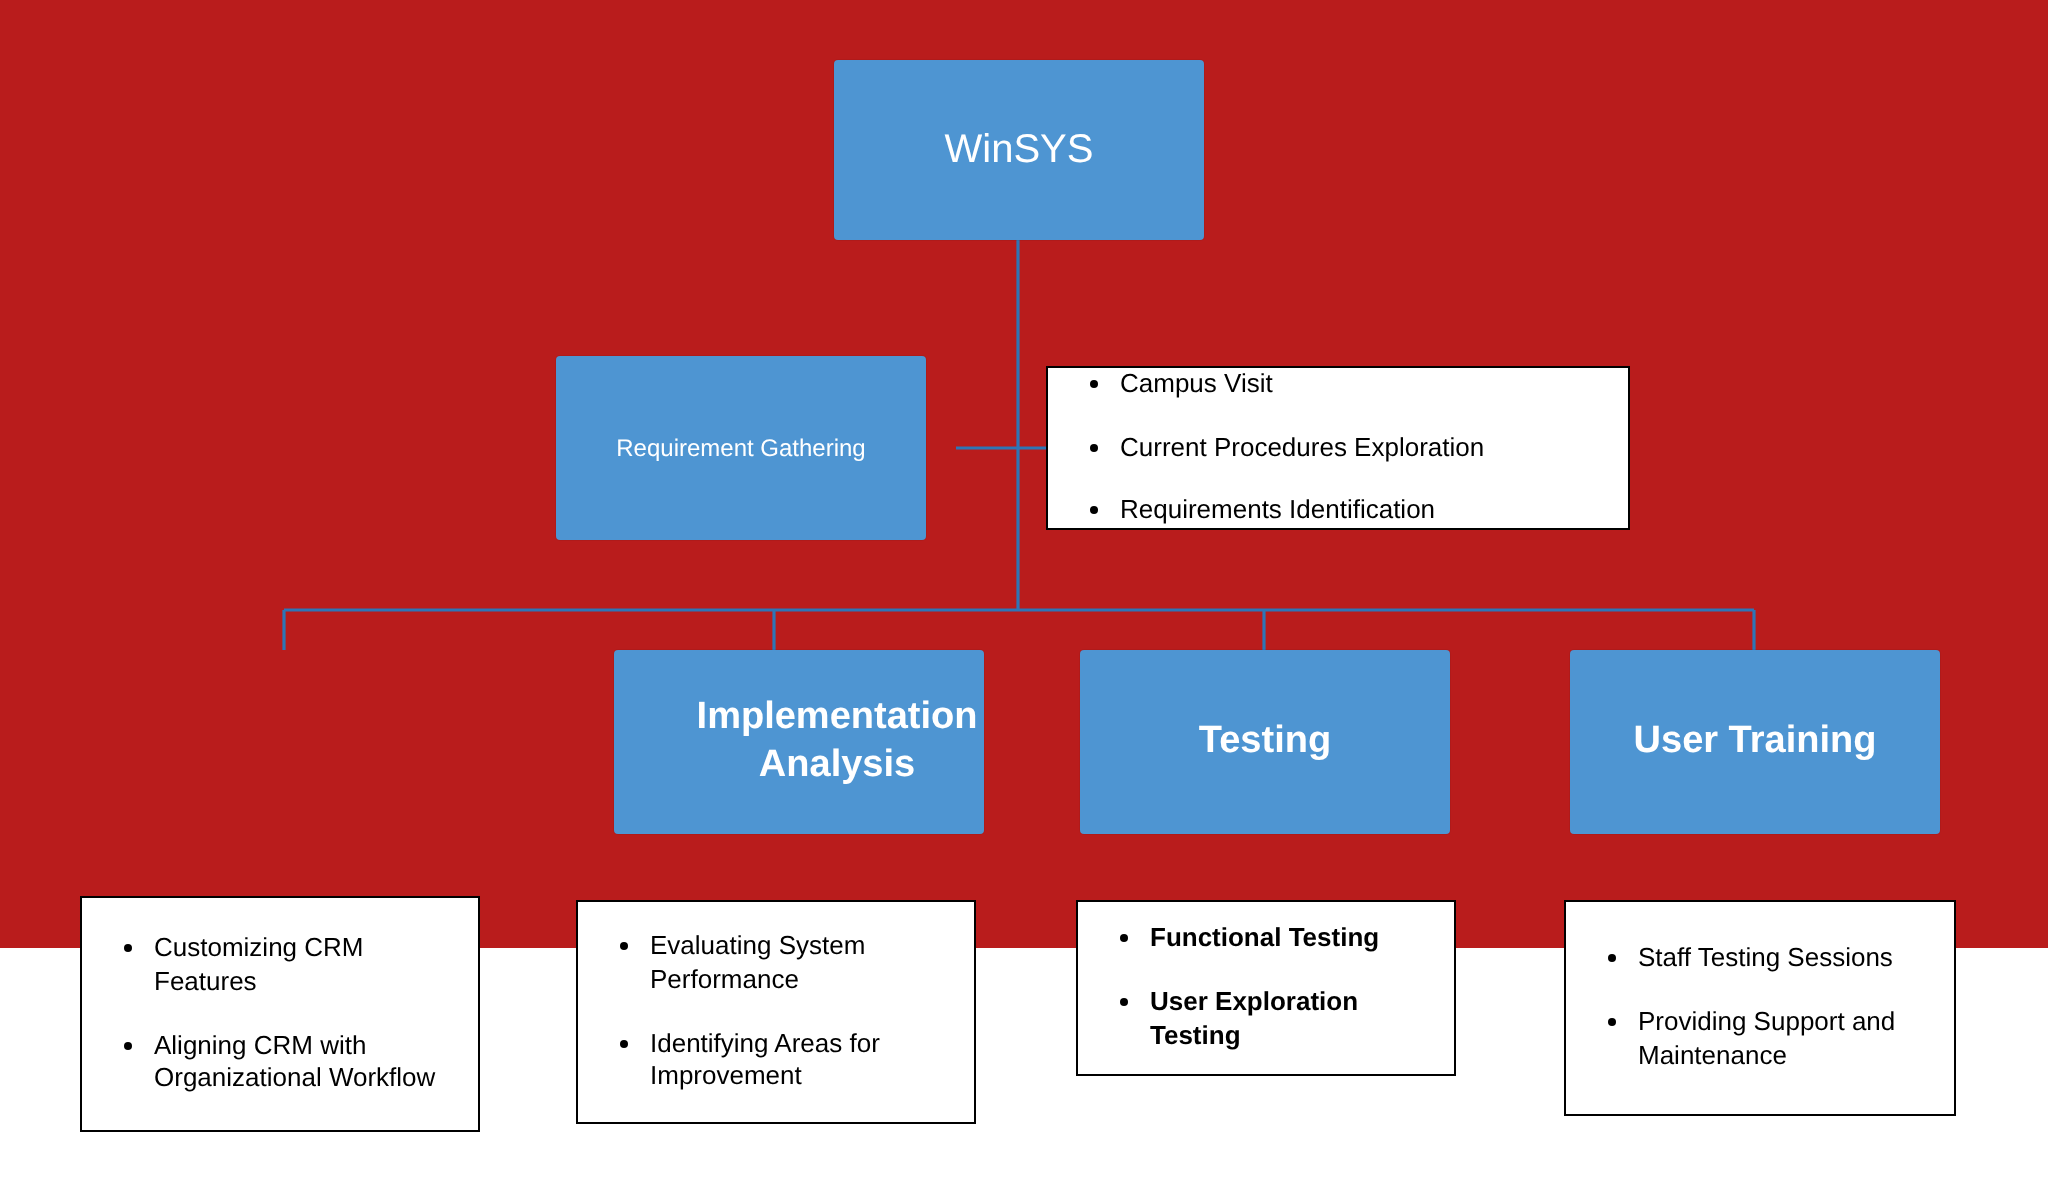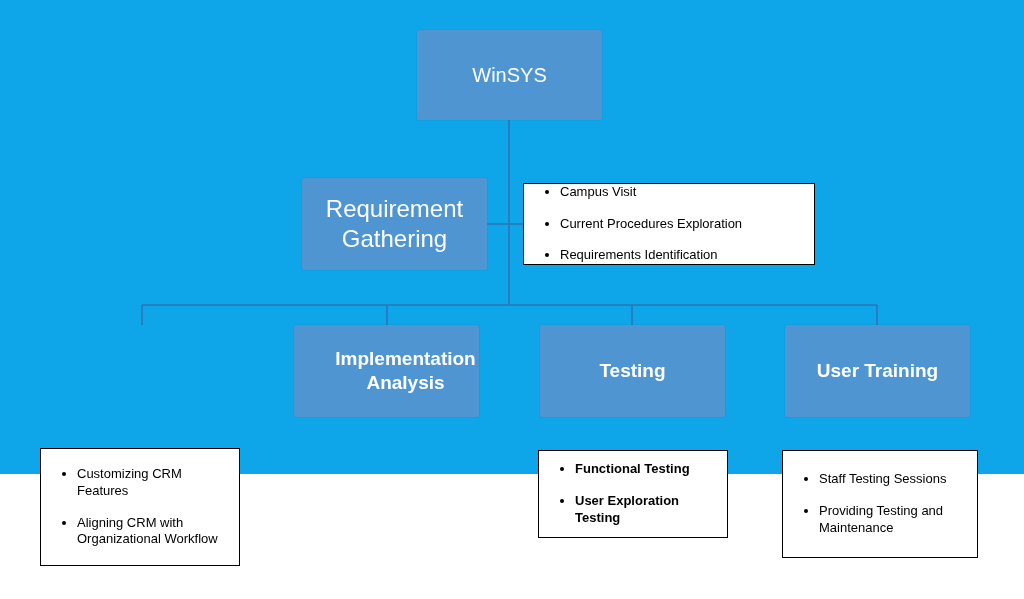--- a/index.html
+++ b/index.html
@@ -4,38 +4,38 @@
 <style>
   :root{
     --node-fill:#4E95D2;
     --node-text:#ffffff;
     --connector:#2E75B6;
     --detail-border:#000000;
   }
   *{box-sizing:border-box;margin:0;padding:0;}
   html,body{width:1024px;height:599px;background:#ffffff;overflow:hidden;
     font-family:"Liberation Sans", sans-serif;}
-  .canvas{position:relative;width:1024px;height:474px;background:#0ea5e9;}
+  .canvas{position:relative;width:1024px;height:474px;background:#b91c1c;}
   svg.connectors{position:absolute;left:0;top:0;width:1024px;height:599px;pointer-events:none;}
   svg.connectors line{stroke:var(--connector);stroke-width:1.6;}
   .node{
     position:absolute;
     background:var(--node-fill);
     color:var(--node-text);
     display:flex;align-items:center;justify-content:center;
     text-align:center;
     border-radius:2px;
     line-height:1.25;
     box-shadow:0 0 0 0.5px rgba(0,0,0,0.05);
   }
   .node.root{left:417px;top:30px;width:185px;height:90px;font-size:20px;}
-  .node.req{left:302px;top:178px;width:185px;height:92px;font-size:24px;}
+  .node.req{left:278px;top:178px;width:185px;height:92px;font-size:12px;}
   .node.leaf{top:325px;width:185px;height:92px;font-size:19px;font-weight:bold;padding:0 10px;}
   .node.leaf.c1{left:50px;}
-  .node.leaf.c2{left:294px;padding-left:48px;}
+  .node.leaf.c2{left:307px;padding-left:48px;}
   .node.leaf.c3{left:540px;}
   .node.leaf.c4{left:785px;align-items:center;}
   .detail{
     position:absolute;
     background:#ffffff;
     border:1.4px solid var(--detail-border);
     color:#000000;
     font-size:13px;
     display:flex;align-items:center;
   }
@@ -87,26 +87,32 @@
   <div class="node leaf c4">
     <span>User Training</span>
   </div>
 
   <div class="detail d1">
     <ul>
       <li>Customizing CRM Features</li>
       <li>Aligning CRM with Organizational Workflow</li>
     </ul>
   </div>
+  <div class="detail d2">
+    <ul>
+      <li>Evaluating System Performance</li>
+      <li>Identifying Areas for Improvement</li>
+    </ul>
+  </div>
   <div class="detail d3">
     <ul>
       <li>Functional Testing</li>
       <li>User Exploration Testing</li>
     </ul>
   </div>
   <div class="detail d4">
     <ul>
       <li>Staff Testing Sessions</li>
-      <li>Providing Testing and Maintenance</li>
+      <li>Providing Support and Maintenance</li>
     </ul>
   </div>
 
 </div>
 
 </body></html>

